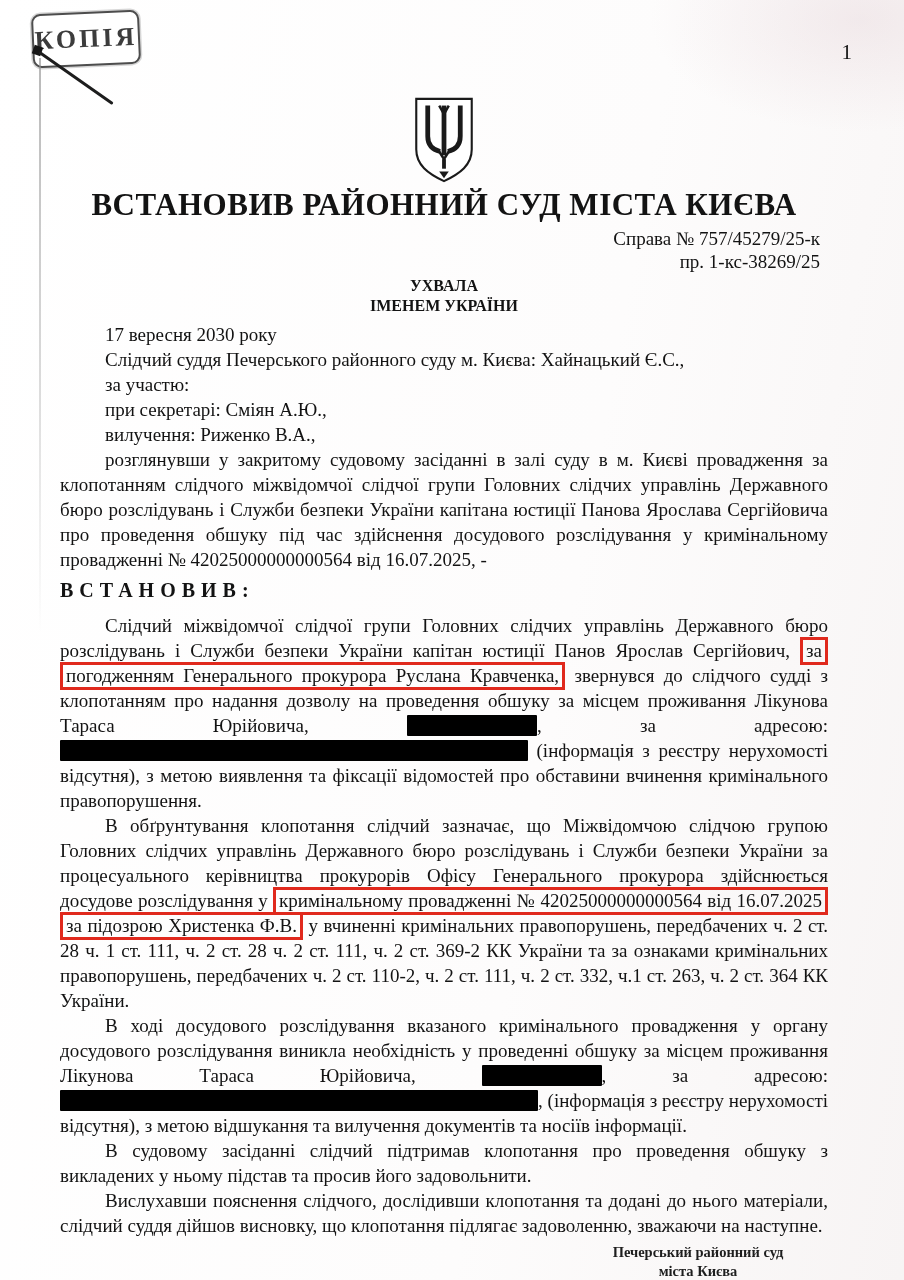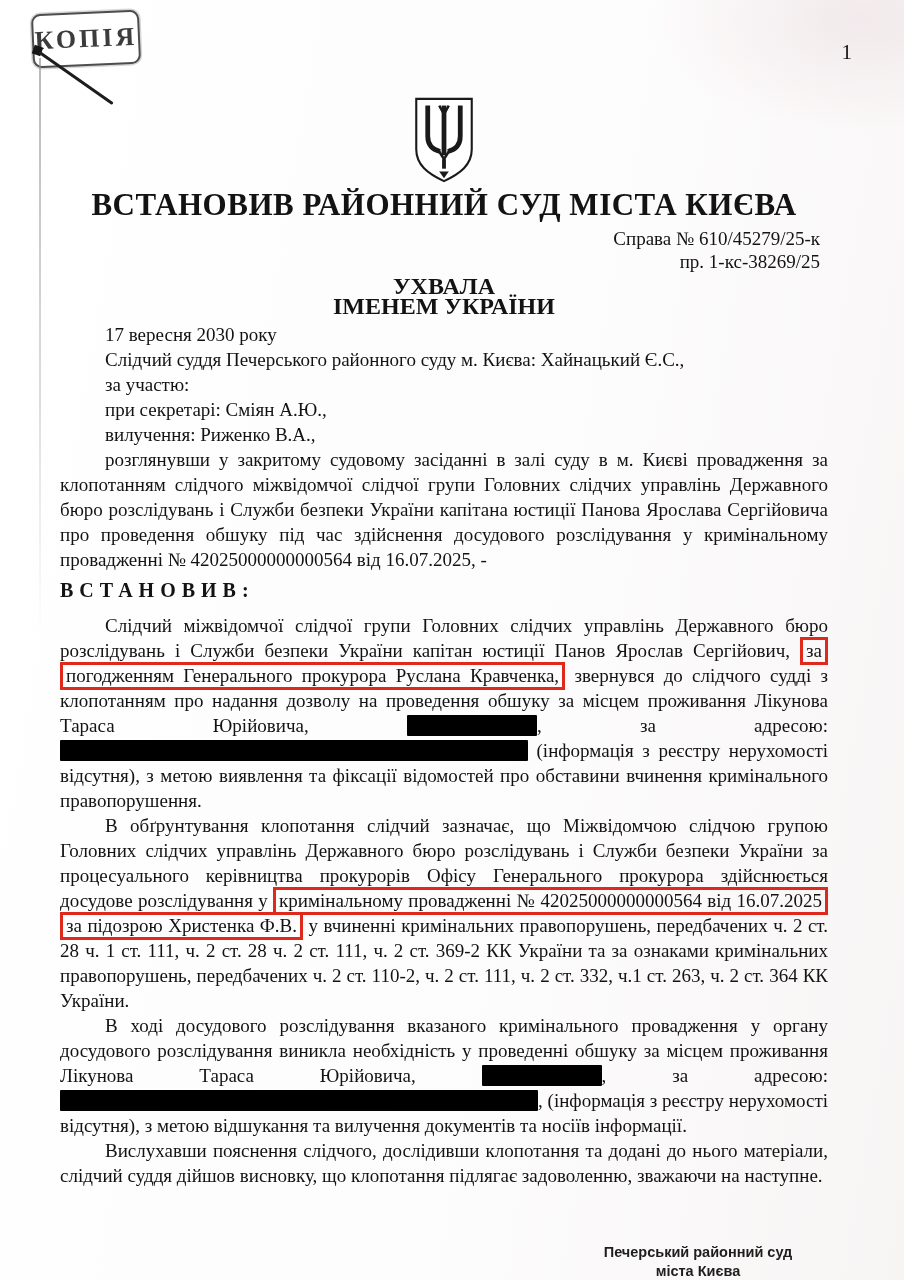--- a/index.html
+++ b/index.html
@@ -34,35 +34,35 @@
   .fold-line{
     position:absolute;left:39px;top:58px;width:2px;height:575px;
     background:linear-gradient(#8a8a8a99,#9a9a9a55 60%,transparent);
   }
   .page-number{position:absolute;right:52px;top:40px;font-size:21px;color:#111;}
   
   .content{position:absolute;left:60px;top:0;width:768px;}
   .shield{display:block;margin:96px auto 0;}
   .court-title{margin-top:3px;font-size:31px;font-weight:bold;text-align:center;white-space:nowrap;letter-spacing:.5px;}
   .case-numbers{text-align:right;padding-right:8px;font-size:19px;line-height:23px;margin-top:4px;}
-  .doc-heading{text-align:center;font-weight:bold;font-size:24px;line-height:20px;margin-top:3px;}
+  .doc-heading{text-align:center;font-weight:bold;font-size:16px;line-height:20px;margin-top:3px;}
   .intro{margin-top:6px;padding-left:45px;font-size:19px;line-height:25px;}
   .para{font-size:19px;line-height:25px;text-align:justify;text-indent:45px;margin:0;}
   .ustanoviv{text-align:left;font-weight:bold;font-size:20px;line-height:24px;letter-spacing:6px;margin:6px 0 11px;}
   .red-box{
     border:3px solid #e0291d;padding:0 3px 1px;
     box-decoration-break:clone;-webkit-box-decoration-break:clone;
   }
   .redacted{
     display:inline-block;height:21px;background:#000;vertical-align:text-bottom;
     border-radius:1px;
   }
   .footer-stamp{
     position:absolute;left:598px;top:1243px;width:200px;text-align:center;
-    font-family:Liberation Sans, sans-serif;
+    font-family:Liberation Serif, serif;
     font-size:14.5px;line-height:19px;font-weight:600;color:#1e1e1e;
   }
 </style>
 </head>
 <body>
 
 <div class="page">
 
   <div class="copy-stamp">
     <span>КОПІЯ</span>
@@ -81,21 +81,21 @@
       <path d="M16,10 V42 C16,51 21,56 29,58" stroke="#1a1a1a" stroke-width="5" fill="none"></path>
       <path d="M50,10 V42 C50,51 45,56 37,58" stroke="#1a1a1a" stroke-width="5" fill="none"></path>
       <path d="M28,58 L33,66 L38,58" stroke="#1a1a1a" stroke-width="2.6" fill="none"></path>
       <path d="M33,66 V76" stroke="#1a1a1a" stroke-width="4" fill="none"></path>
       <path d="M28,79 L33,86 L38,79 Z" fill="#1a1a1a"></path>
     </svg>
 
     <div class="court-title">ВСТАНОВИВ РАЙОННИЙ СУД МІСТА КИЄВА</div>
 
     <div class="case-numbers">
-      <div>Справа № 610/45279/25-к</div>
+      <div>Справа № 757/45279/25-к</div>
       <div>пр. 1-кс-38269/25</div>
     </div>
 
     <div class="doc-heading">
       <div>УХВАЛА</div>
       <div>ІМЕНЕМ УКРАЇНИ</div>
     </div>
 
     <div class="intro">
       <div>17 вересня 2030 року</div>
@@ -105,20 +105,21 @@
       <div>вилучення: Риженко В.А.,</div>
     </div>
 
     <p class="para">розглянувши у закритому судовому засіданні в залі суду в м. Києві провадження за клопотанням слідчого міжвідомчої слідчої групи Головних слідчих управлінь Державного бюро розслідувань і Служби безпеки України капітана юстиції Панова Ярослава Сергійовича про проведення обшуку під час здійснення досудового розслідування у кримінальному провадженні № 42025000000000564 від 16.07.2025, -</p>
 
     <div class="ustanoviv">ВСТАНОВИВ:</div>
 
     <p class="para">Слідчий міжвідомчої слідчої групи Головних слідчих управлінь Державного бюро розслідувань і Служби безпеки України капітан юстиції Панов Ярослав Сергійович, <span class="red-box" style="border-color: rgb(224, 41, 29);">за погодженням Генерального прокурора Руслана Кравченка,</span> звернувся до слідчого судді з клопотанням про надання дозволу на проведення обшуку за місцем проживання Лікунова Тараса Юрійовича, <span class="redacted" style="width: 130px; background: rgb(0, 0, 0);"></span>, за адресою: <span class="redacted" style="width: 468px; background: rgb(0, 0, 0);"></span> (інформація з реєстру нерухомості відсутня), з метою виявлення та фіксації відомостей про обставини вчинення кримінального правопорушення.</p>
     <p class="para">В обґрунтування клопотання слідчий зазначає, що Міжвідомчою слідчою групою Головних слідчих управлінь Державного бюро розслідувань і Служби безпеки України за процесуального керівництва прокурорів Офісу Генерального прокурора здійснюється досудове розслідування у <span class="red-box" style="border-color: rgb(224, 41, 29);">кримінальному провадженні № 42025000000000564 від 16.07.2025 за підозрою Христенка Ф.В.</span> у вчиненні кримінальних правопорушень, передбачених ч. 2 ст. 28 ч. 1 ст. 111, ч. 2 ст. 28 ч. 2 ст. 111, ч. 2 ст. 369-2 КК України та за ознаками кримінальних правопорушень, передбачених ч. 2 ст. 110-2, ч. 2 ст. 111, ч. 2 ст. 332, ч.1 ст. 263, ч. 2 ст. 364 КК України.</p>
     <p class="para">В ході досудового розслідування вказаного кримінального провадження у органу досудового розслідування виникла необхідність у проведенні обшуку за місцем проживання Лікунова Тараса Юрійовича, <span class="redacted" style="width: 120px; background: rgb(0, 0, 0);"></span>, за адресою: <span class="redacted" style="width: 478px; background: rgb(0, 0, 0);"></span>, (інформація з реєстру нерухомості відсутня), з метою відшукання та вилучення документів та носіїв інформації.</p>
+    <p class="para">В судовому засіданні слідчий підтримав клопотання про проведення обшуку з викладених у ньому підстав та просив його задовольнити.</p>
     <p class="para">Вислухавши пояснення слідчого, дослідивши клопотання та додані до нього матеріали, слідчий суддя дійшов висновку, що клопотання підлягає задоволенню, зважаючи на наступне.</p>
 
   </div>
 
   <div class="footer-stamp">
     <div>Печерський районний суд</div>
     <div>міста Києва</div>
   </div>
 
 </div>

